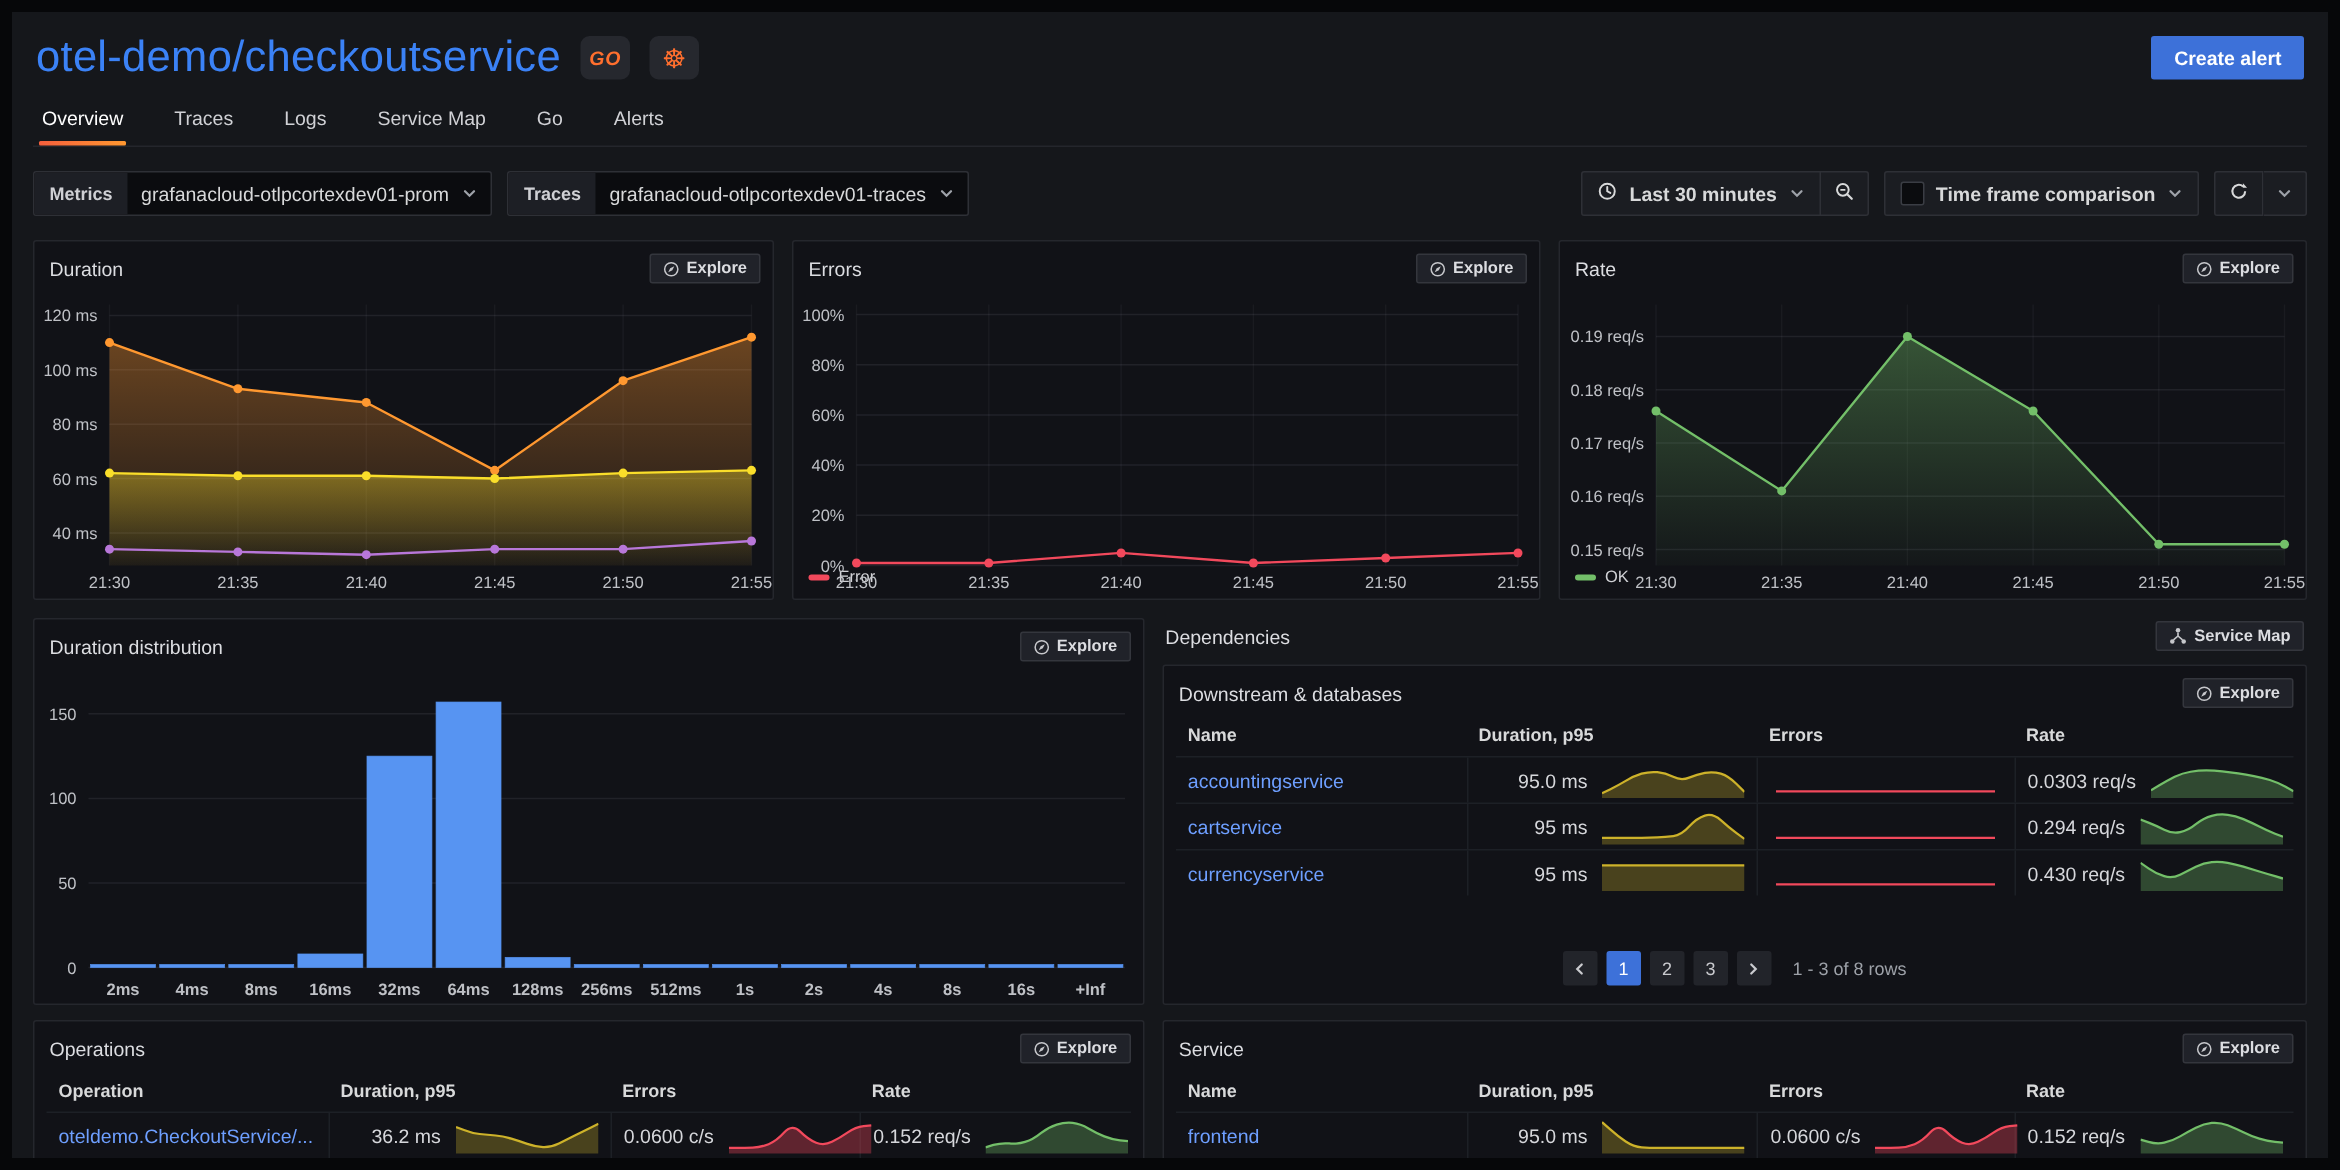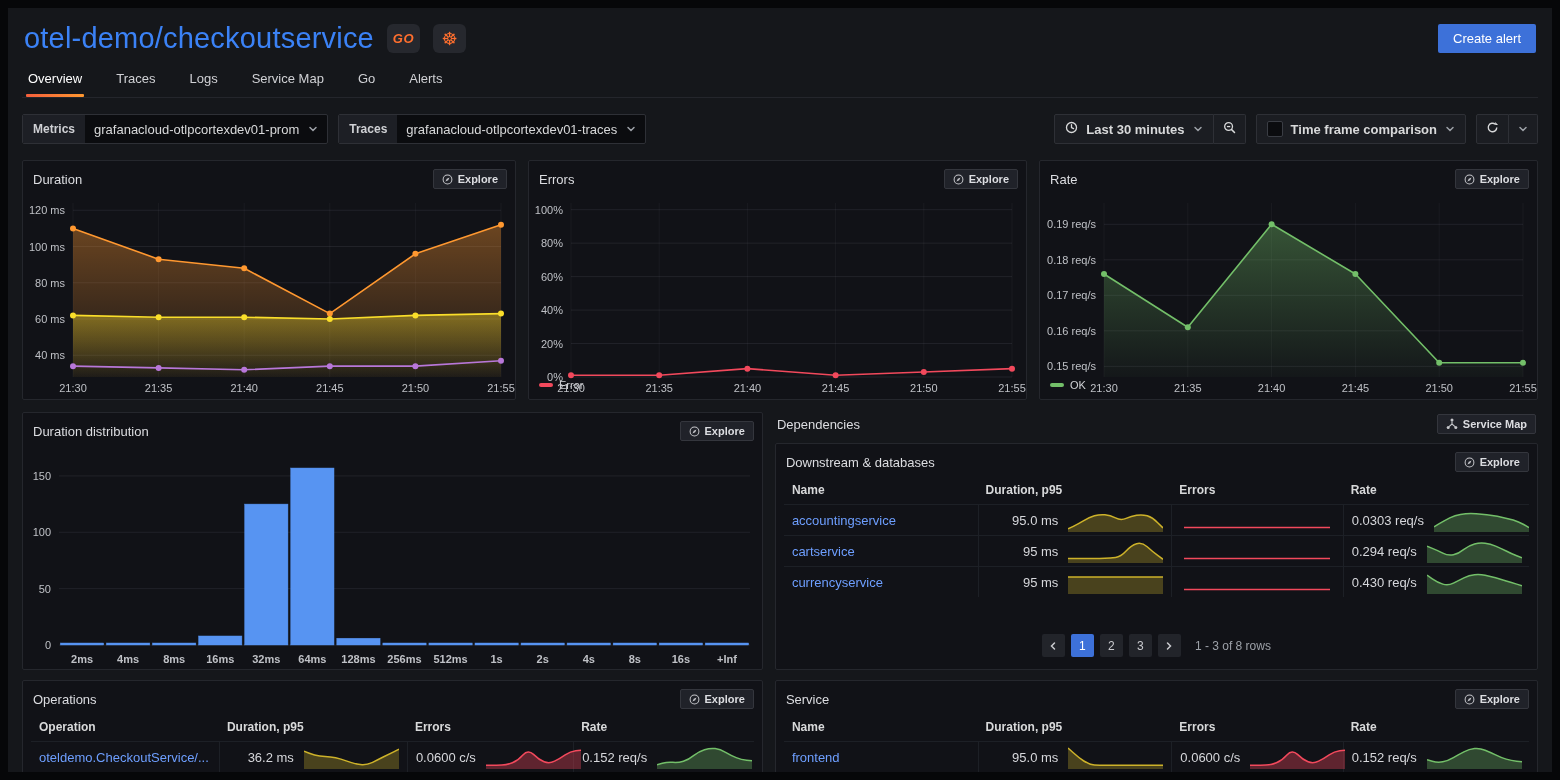--- a/index.html
+++ b/index.html
@@ -6,21 +6,21 @@
   .app{width:1560px;height:780px;overflow:hidden;background:#060709;padding:8px;box-sizing:border-box;
        font-family:"Liberation Sans","DejaVu Sans",sans-serif;color:#d8d9da;position:relative;}
   .chrome{width:100%;height:100%;background:#15171b;padding:8px 14px 0;box-sizing:border-box;overflow:hidden;}
 
   
   .topbar{display:flex;align-items:center;gap:8px;padding:6px 2px 0;}
   .topbar h1{font-size:29px;font-weight:500;color:#3b82f6;margin:0;letter-spacing:.2px;}
   .badge{width:33px;height:29px;background:#26282e;border-radius:6px;display:flex;align-items:center;justify-content:center;margin-left:5px;}
   .go-txt{color:#ff6f2e;font-weight:800;font-size:13px;font-style:italic;letter-spacing:.5px;}
   .k8s{color:#ff6f2e;font-size:18px;line-height:1;}
-  .btn-primary{margin-left:auto;background:#3d71d9;color:#fff;border:none;border-radius:2px;padding:7px 15px;font-size:13px;font-weight:400;cursor:pointer;font-family:inherit;}
+  .btn-primary{margin-left:auto;background:#3d71d9;color:#fff;border:none;border-radius:2px;padding:7px 15px;font-size:13px;font-weight:700;cursor:pointer;font-family:inherit;}
 
   
   .tabs{display:flex;gap:30px;margin-top:10px;border-bottom:1px solid #24262c;padding:0 4px;}
   .tab{position:relative;font-size:13px;color:#d0d1d5;padding:6px 2px 11px;cursor:pointer;white-space:nowrap;}
   .tab.active{color:#ffffff;}
   .tab.active::after{content:"";position:absolute;left:0;right:0;bottom:0;height:3px;
        background:linear-gradient(90deg,#f55f3c,#ff9830);border-radius:1px;}
 
   
   .filters{display:flex;justify-content:space-between;margin-top:16px;}

